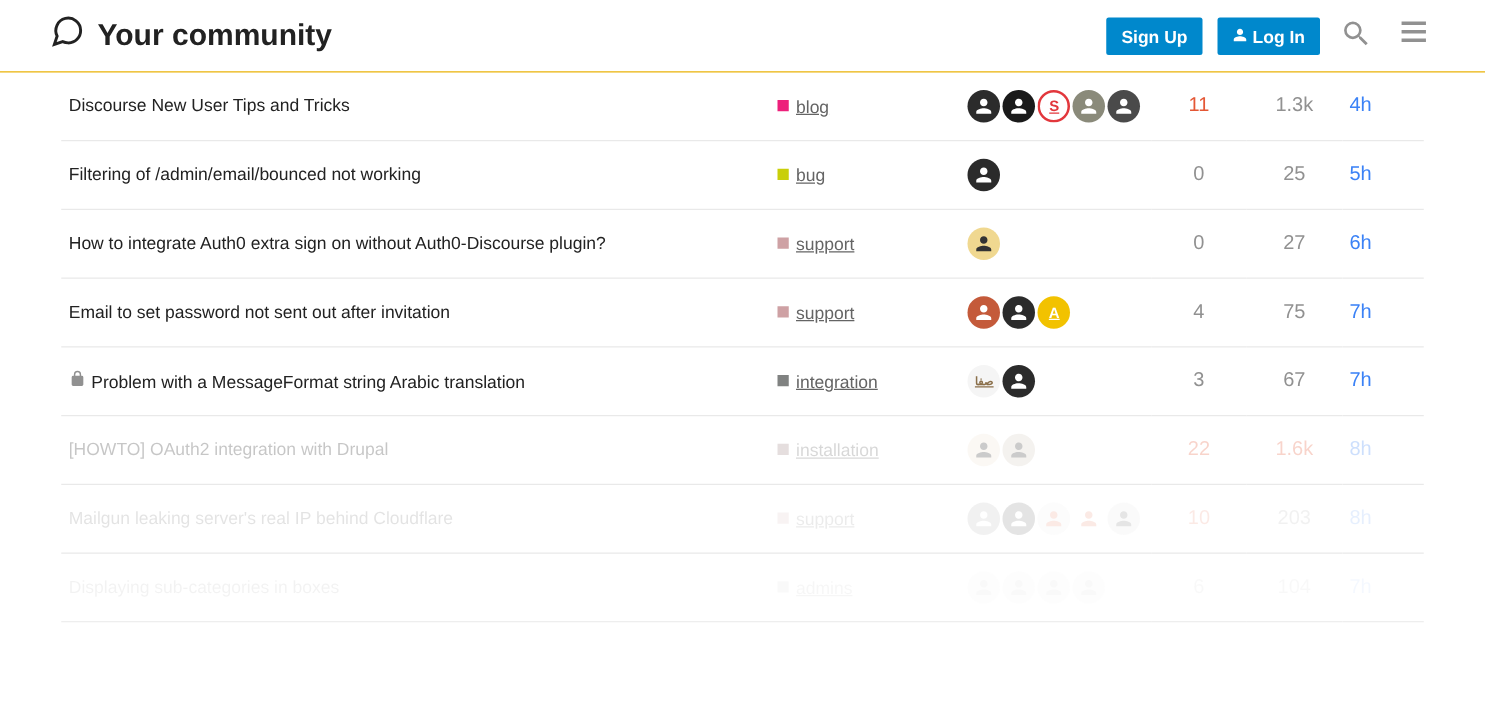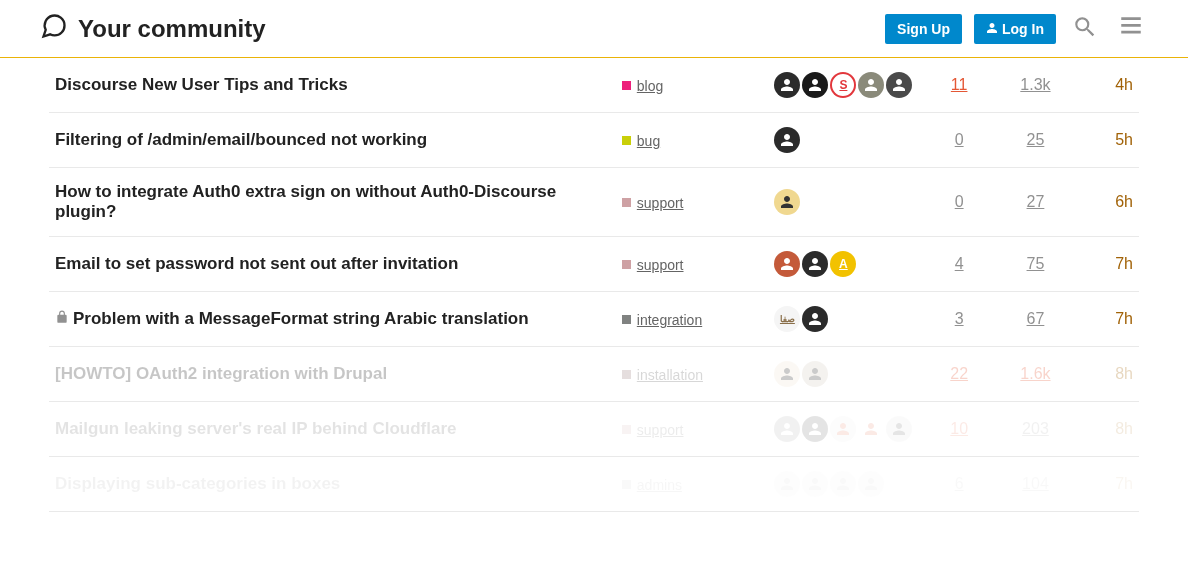--- a/index.html
+++ b/index.html
@@ -11,32 +11,32 @@
 .btn { border: none; padding: 7px 12px; font-size: 14px; font-weight: 600; color: #fff; cursor: pointer; border-radius: 2px; display: inline-flex; align-items: center; gap: 4px; }
 .btn-signup { background: #0088cc; }
 .btn-login { background: #0088cc; }
 .icon-btn { background: none; border: none; cursor: pointer; color: #919191; padding: 4px; }
 .icon-btn svg { width: 26px; height: 26px; }
 .container { max-width: 1110px; margin: 0 auto; padding: 0 10px; }
 .topic-list { width: 100%; border-collapse: collapse; }
 .topic-list tr { border-bottom: 1px solid #e9e9e9; }
 .topic-list td { padding: 14px 6px; vertical-align: middle; }
 .col-title { width: 52%; }
-.title-link { font-size: 17px; color: #222; text-decoration: none; display: inline; font-weight: bold; }
+.title-link { font-size: 14px; color: #222; text-decoration: none; display: inline; }
 .lock-icon { display: inline-block; vertical-align: baseline; color: #919191; margin-right: 4px; }
 .lock-icon svg { width: 14px; height: 14px; }
 .col-category { width: 14%; }
 .cat-badge { display: inline-flex; align-items: center; gap: 6px; font-size: 14px; color: #646464; }
 .cat-square { width: 9px; height: 9px; display: inline-block; }
 .col-posters { width: 14%; }
 .posters { display: flex; gap: 2px; }
 .avatar { width: 26px; height: 26px; border-radius: 50%; display: flex; align-items: center; justify-content: center; font-size: 12px; font-weight: bold; overflow: hidden; }
-.col-num { text-align: center; font-size: 16px; color: #919191; font-weight: 500; width: 7%; text-decoration: underline; }
+.col-num { text-align: center; font-size: 16px; color: #919191; font-weight: 500; width: 7%; }
 .col-num.heat { color: #e45735; }
-.col-activity { text-align: right; color: #a16207; font-size: 16px; width: 6%; padding-right: 20px; }
+.col-activity { color: #3b82f6; font-size: 16px; width: 6%; padding-right: 20px; }
 .fade1 { opacity: 0.45; }
 .fade2 { opacity: 0.25; margin-left: 20px; }
 .fade3 { opacity: 0.12; }
 .fade4 { opacity: 0.05; }
 </style>
 </head>
 <body>
 
 <div class="header">
   <div class="brand">

